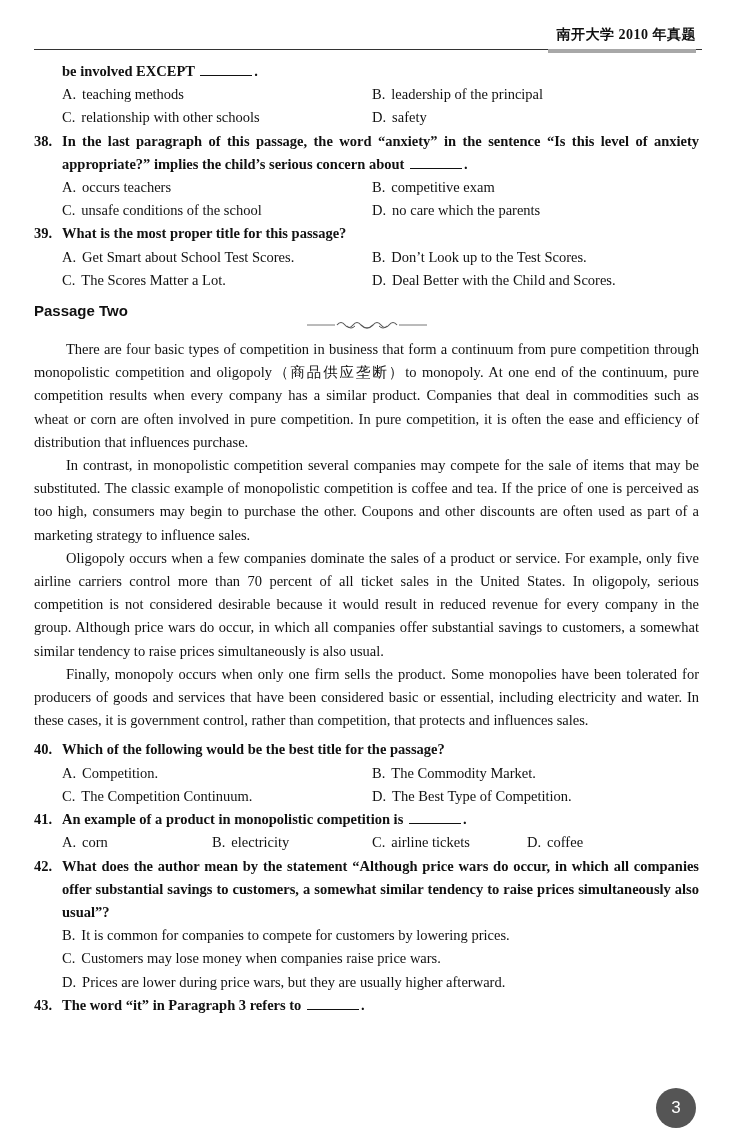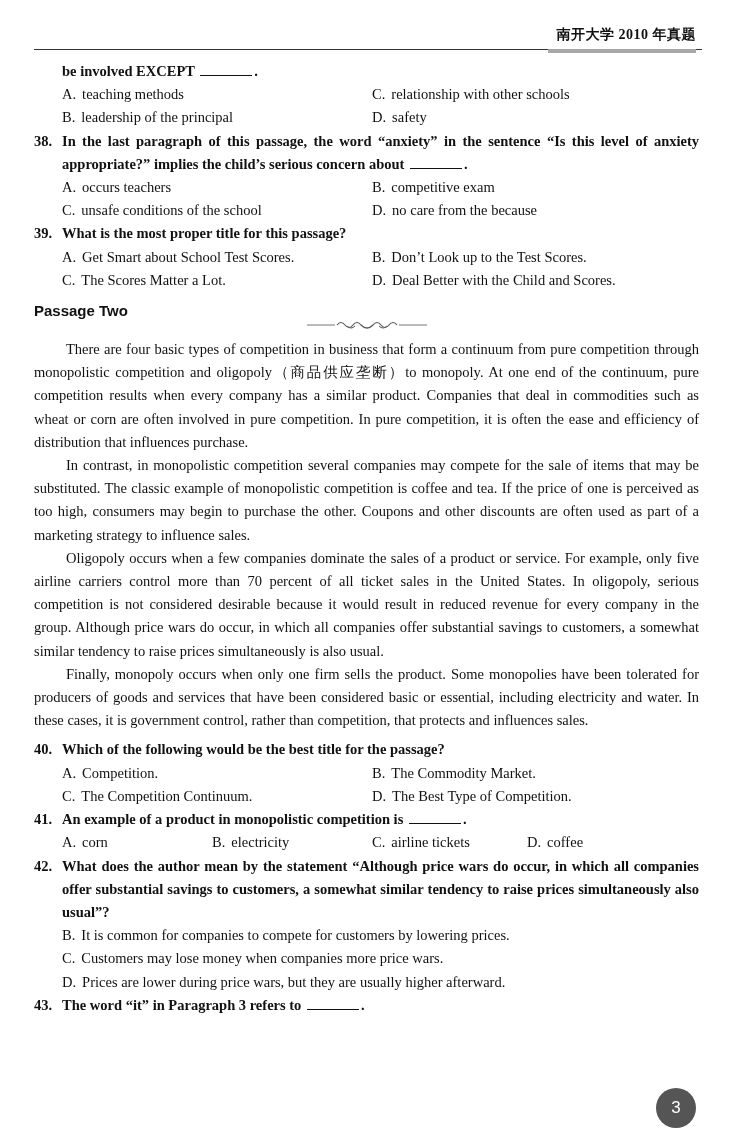--- a/index.html
+++ b/index.html
@@ -39,31 +39,31 @@
   <div class="header-title">南开大学 2010 年真题</div>
   <div class="header-rule"></div>
   <div class="header-bar"></div>
 </div>
 
 <div class="content">
 
   <div class="cont"><span>be involved EXCEPT</span> <span class="blank"></span>.</div>
   <div class="opts">
     <div class="opt"><span class="lbl">A.</span><span>teaching methods</span></div>
+    <div class="opt"><span class="lbl">B.</span><span>leadership of the principal</span></div>
     <div class="opt"><span class="lbl">C.</span><span>relationship with other schools</span></div>
-    <div class="opt"><span class="lbl">B.</span><span>leadership of the principal</span></div>
     <div class="opt"><span class="lbl">D.</span><span>safety</span></div>
   </div>
 
   <div class="q"><span class="num">38.</span><span>In the last paragraph of this passage, the word “anxiety” in the sentence “Is this level of</span> <span>anxiety appropriate?” implies the child’s serious concern about</span> <span class="blank"></span>.</div>
   <div class="opts">
     <div class="opt"><span class="lbl">A.</span><span>occurs teachers</span></div>
     <div class="opt"><span class="lbl">B.</span><span>competitive exam</span></div>
     <div class="opt"><span class="lbl">C.</span><span>unsafe conditions of the school</span></div>
-    <div class="opt"><span class="lbl">D.</span><span>no care from the because</span></div>
+    <div class="opt"><span class="lbl">D.</span><span>no care which the parents</span></div>
   </div>
 
   <div class="q"><span class="num">39.</span><span>What is the most proper title for this passage?</span></div>
   <div class="opts">
     <div class="opt"><span class="lbl">A.</span><span>Get Smart about School Test Scores.</span></div>
     <div class="opt"><span class="lbl">B.</span><span>Don’t Look up to the Test Scores.</span></div>
     <div class="opt"><span class="lbl">C.</span><span>The Scores Matter a Lot.</span></div>
     <div class="opt"><span class="lbl">D.</span><span>Deal Better with the Child and Scores.</span></div>
   </div>
 
@@ -94,20 +94,20 @@
   <div class="opts4">
     <div class="opt"><span class="lbl">A.</span><span>corn</span></div>
     <div class="opt"><span class="lbl">B.</span><span>electricity</span></div>
     <div class="opt"><span class="lbl">C.</span><span>airline tickets</span></div>
     <div class="opt"><span class="lbl">D.</span><span>coffee</span></div>
   </div>
 
   <div class="q"><span class="num">42.</span><span>What does the author mean by the statement “Although price wars do occur, in which all companies offer substantial savings to customers, a somewhat similar tendency to raise prices simultaneously also usual”?</span></div>
   <div class="opts1">
     <div class="opt"><span class="lbl">B.</span><span>It is common for companies to compete for customers by lowering prices.</span></div>
-    <div class="opt"><span class="lbl">C.</span><span>Customers may lose money when companies more price wars.</span></div>
+    <div class="opt"><span class="lbl">C.</span><span>Customers may lose money when companies raise price wars.</span></div>
     <div class="opt"><span class="lbl">D.</span><span>Prices are lower during price wars, but they are usually higher afterward.</span></div>
   </div>
 
   <div class="q"><span class="num">43.</span><span>The word “it” in Paragraph 3 refers to</span> <span class="blank"></span>.</div>
 </div>
 
 <div class="page-num">3</div>
 
 </body></html>

